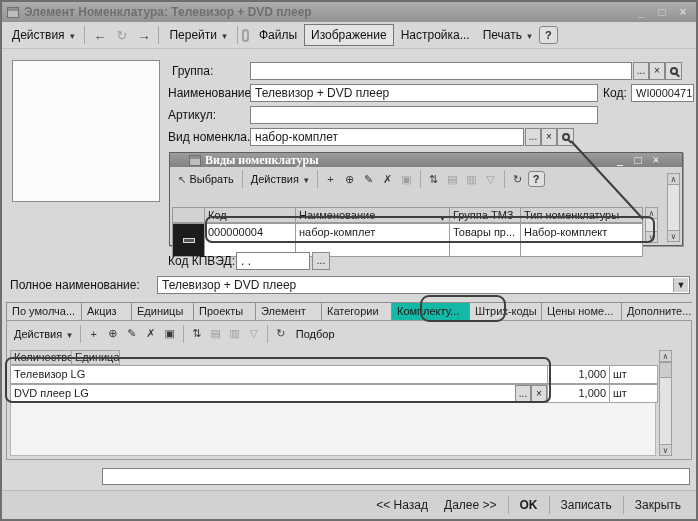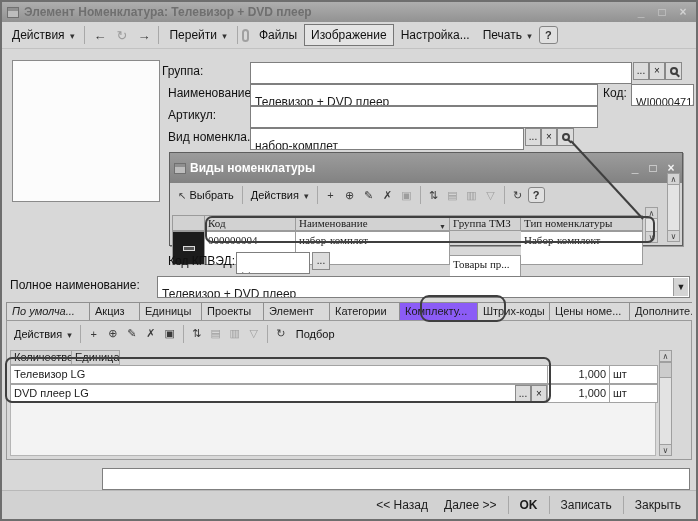--- a/index.html
+++ b/index.html
@@ -27,39 +27,39 @@
   .ibtn.dim { color:#9d9d9d; }
   .ibtn.sm { width:18px; font-size:11px; }
   .pressed { border:1px solid #767676; background:#e4e4e4; }
   .hbtn { width:19px; height:18px; border:1px solid #858585; border-radius:3px; background:#e0e0e0;
     display:flex; align-items:center; justify-content:center; font-weight:bold; font-size:11px; color:#333; }
   .clip { width:7px; height:13px; border:2px solid #a0a0a0; border-radius:4px; display:inline-block; margin-right:3px; }
 
   
   .bodyarea { position:absolute; top:47px; left:0; right:0; bottom:29px; }
   .lbl { position:absolute; height:18px; line-height:18px; white-space:nowrap; color:#111; }
-  .field { position:absolute; height:18px; background:#fff; border:1px solid #7f7f7f; padding:10px 4px;
+  .field { position:absolute; height:18px; background:#fff; border:1px solid #7f7f7f; padding:1px 4px;
     line-height:14px; white-space:nowrap; overflow:hidden; }
   .fbtn { position:absolute; width:16px; height:18px; border:1px solid #898989; background:#dcdcdc;
     display:flex; align-items:center; justify-content:center; font-size:10px; line-height:1; color:#222; }
   .mag { width:8px; height:8px; border:2px solid #3f3f3f; border-radius:50%; position:relative; }
   .mag::after { content:""; position:absolute; width:5px; height:2px; background:#3f3f3f;
     right:-4px; bottom:-3px; transform:rotate(45deg); }
   .imgbox { position:absolute; left:10px; top:11px; width:148px; height:142px; background:#fcfcfc; border:1px solid #8a8a8a; }
   .ddbtn { position:absolute; right:1px; top:1px; bottom:1px; width:15px; background:#d4d4d4;
     border-left:1px solid #9a9a9a; display:flex; align-items:center; justify-content:center; font-size:9px; color:#222; }
 
   
   .popup { position:absolute; left:167px; top:103px; width:514px; height:94px; background:#d4d4d4;
     border:1px solid #5e5e5e; box-shadow:1px 1px 0 rgba(90,90,90,.5); }
-  .popup-title { height:30px; background:linear-gradient(#9c9c9c,#828282); color:#fff; font-weight:bold;
-    display:flex; align-items:center; gap:4px; padding:0 4px; font-size:12px; }
+  .popup-title { height:14px; background:linear-gradient(#9c9c9c,#828282); color:#fff; font-weight:bold;
+    display:flex; align-items:center; gap:4px; padding:0 19px; font-size:12px;font-family:Liberation Serif, serif; }
   .popup-title .win-ctrl { color:#f2f2f2; width:14px; }
   .popup-toolbar { height:24px; display:flex; align-items:center; padding:0 2px; gap:1px; }
-  .ptable { position:absolute; left:2px; top:62px;font-family:Liberation Serif, serif; }
+  .ptable { position:absolute; left:2px; top:54px; }
   .prow { display:flex; }
   .pcell { height:16px; border:1px solid #9b9b9b; border-left:none; background:#d2d2d2; font-size:11px;
     line-height:14px; padding:0 3px; white-space:nowrap; overflow:hidden; position:relative; }
   .pcell:first-child { border-left:1px solid #9b9b9b; }
   .prow.data .pcell { height:34px; background:#fff; line-height:16px; }
   .sel-cell { background:#1c1c1c !important; display:flex; align-items:center; justify-content:center; }
   .sel-mark { width:12px; height:5px; border:1px solid #dadada; background:#555; }
   .sortmark { position:absolute; right:3px; top:4px; font-size:7px; color:#333; }
 
   
@@ -69,21 +69,21 @@
     display:flex; align-items:center; justify-content:center; font-size:8px; color:#444; flex:0 0 auto; }
   .sb .sarrow.bottom { margin:0 -1px -1px -1px; }
   .sb .strack { flex:1; }
   .sb .thumb { height:16px; background:#cccccc; border:1px solid #9f9f9f; margin:0 -1px; flex:0 0 auto; }
 
   
   .tabs { position:absolute; left:4px; top:253px; right:4px; height:19px; display:flex; overflow:hidden; }
   .tab { border:1px solid #8f8f8f; border-left:none; background:#d9d9d9; font-size:11px; line-height:17px;
     padding:0 5px; white-space:nowrap; overflow:hidden; flex:0 0 auto; }
   .tab:first-child { border-left:1px solid #8f8f8f; }
-  .tab.active { background:#8b5cf6; font-weight:normal; }
+  .tab.active { background:#14b8a6; font-weight:normal; }
 
   
   .panel { position:absolute; left:4px; top:271px; right:4px; height:140px; border:1px solid #9a9a9a; background:#d8d8d8; }
   .panel-toolbar { height:25px; display:flex; align-items:center; padding:0 3px; gap:1px; }
   .ctable { position:absolute; left:3px; top:29px; }
   .crow { display:flex; }
   .ccell { height:15px; border:1px solid #a3a3a3; border-left:none; background:#d3d3d3; font-size:11px;
     line-height:13px; padding:0 3px; white-space:nowrap; overflow:hidden; position:relative; }
   .ccell:first-child { border-left:1px solid #a3a3a3; }
   .crow.data .ccell { height:19px; background:#fff; line-height:17px; }
@@ -132,21 +132,21 @@
     <span class="tbtn pressed">Изображение</span>
     <span class="tbtn">Настройка...</span>
     <span class="tbtn"><span>Печать</span> <span class="caret">▾</span></span>
     <span class="hbtn">?</span>
   </div>
 
   <div class="bodyarea">
 
     <div class="imgbox"></div>
 
-    <span class="lbl" style="left:160px; top:13px;">Группа:</span>
+    <span class="lbl" style="left:170px; top:13px;">Группа:</span>
     <div class="field" style="left:248px; top:13px; width:382px;"></div>
     <span class="fbtn" style="left:631px; top:13px;">...</span>
     <span class="fbtn" style="left:647px; top:13px;">×</span>
     <span class="fbtn" style="left:663px; top:13px; width:17px;">
         <span class="mag"></span>
       </span>
 
     <span class="lbl" style="left:166px; top:35px;">Наименование:</span>
     <div class="field" style="left:248px; top:35px; width:348px;">Телевизор + DVD плеер</div>
     <span class="lbl" style="left:601px; top:35px;">Код:</span>
@@ -197,21 +197,21 @@
           <span class="pcell" style="width:154px;"><span>Наименование</span><span class="sortmark">▼</span></span>
           <span class="pcell" style="width:71px;">Группа ТМЗ</span>
           <span class="pcell" style="width:122px;">Тип номенклатуры</span>
         </div>
         <div class="prow data">
           <span class="pcell sel-cell" style="width:33px;">
               <span class="sel-mark"></span>
             </span>
           <span class="pcell" style="width:91px;">000000004</span>
           <span class="pcell" style="width:154px;">набор-комплет</span>
-          <span class="pcell" style="width:71px;margin-top:24px;">Товары пр...</span>
+          <span class="pcell" style="width:71px;">Товары пр...</span>
           <span class="pcell" style="width:122px;">Набор-комплект</span>
         </div>
       </div>
       <div class="sb" style="left:475px; top:54px; height:36px;">
         <span class="sarrow">∧</span>
         <span class="strack"></span>
         <span class="sarrow bottom">∨</span>
       </div>
       <div class="sb" style="right:2px; top:20px; bottom:3px;">
         <span class="sarrow">∧</span>
@@ -221,21 +221,21 @@
     </div>
 
     <span class="lbl" style="left:166px; top:203px;">Код КПВЭД:</span>
     <div class="field" style="left:234px; top:203px; width:74px;">.  .</div>
     <span class="fbtn" style="left:310px; top:203px; width:18px;">...</span>
 
     <span class="lbl" style="left:8px; top:227px;">Полное наименование:</span>
     <div class="field" style="left:155px; top:227px; width:533px;"><span>Телевизор + DVD плеер</span><span class="ddbtn">▼</span></div>
 
     <div class="tabs">
-      <span class="tab" style="width:84px;font-style:italic;">По умолча...</span>
+      <span class="tab" style="width:76px;">По умолча...</span>
       <span class="tab" style="width:50px;">Акциз</span>
       <span class="tab" style="width:62px;">Единицы</span>
       <span class="tab" style="width:62px;">Проекты</span>
       <span class="tab" style="width:66px;">Элемент</span>
       <span class="tab" style="width:70px;">Категории</span>
       <span class="tab active" style="width:78px;">Комплекту...</span>
       <span class="tab" style="width:72px;">Штрих-коды</span>
       <span class="tab" style="width:80px;">Цены номе...</span>
       <span class="tab" style="width:76px;">Дополните...</span>
     </div>

